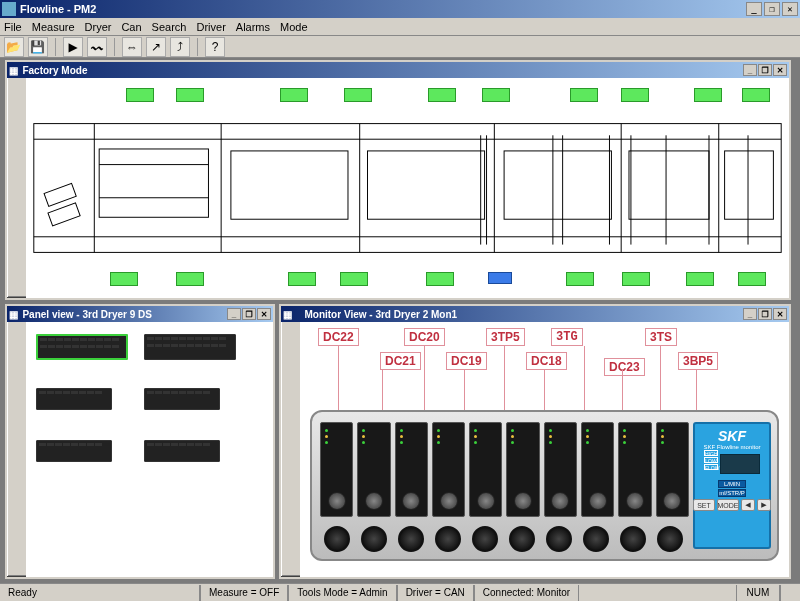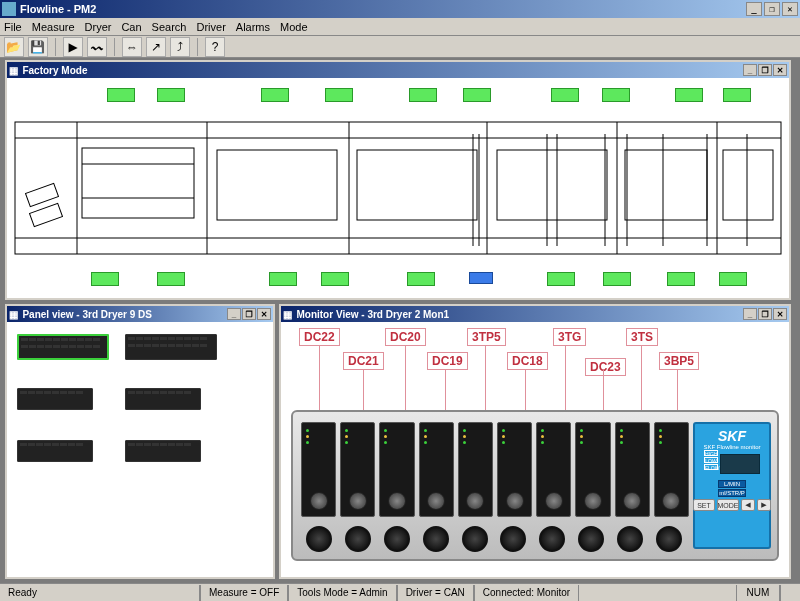--- a/index.html
+++ b/index.html
@@ -89,20 +89,21 @@
   border: 1px solid #888;
   margin-left: 1px;
   display: flex; align-items: center; justify-content: center;
   font-size: 8px; color: #000;
 }
 .subwin-body {
   flex:1;
   background:#fff;
   overflow:hidden;
   position:relative;
+  margin-left:19px;
 }
 .statusbar {
   height: 18px;
   background: #d4d0c8;
   border-top: 1px solid #888;
   display:flex;
   align-items:center;
   font-size:10px;
 }
 .statusbar .cell {
@@ -155,21 +156,21 @@
 .tag-line {
   position:absolute;
   width:1px;
   background:#e0909b;
 }
 .device-rack {
   position:absolute;
   left:10px; right:10px; top:88px; bottom:16px;
   background: linear-gradient(#e8e8e8,#bcbcbc);
   border:2px solid #888;
-  border-radius:6px;
+  border-radius:12px;
   text-decoration:underline;
 }
 .device-slots {
   position:absolute;
   left:8px;top:10px;bottom:42px;right:88px;
   display:flex;
   gap:4px;
 }
 .slot {
   flex:1;
@@ -434,36 +435,36 @@
             <span></span>
             <span></span>
           </div>
       </div>
     </div>
   </div>
 
   <div class="subwin" style="left:279px;top:246px;width:512px;height:275px;">
     <div class="subwin-title">
       <span>▦</span>
-      <span style="margin-left:4px;">Monitor View - 3rd Dryer 2 Mon1</span>
+      <span style="margin-left:12px;">Monitor View - 3rd Dryer 2 Mon1</span>
       <span class="spacer"></span>
       <span class="winbtn">_</span>
       <span class="winbtn">❐</span>
       <span class="winbtn">✕</span>
     </div>
     <div class="subwin-body">
       <div class="monitor-view">
 
         <div class="tag-label" style="left:18px;top:6px;">DC22</div>
         <div class="tag-label" style="left:104px;top:6px;">DC20</div>
         <div class="tag-label" style="left:186px;top:6px;">3TP5</div>
-        <div class="tag-label" style="left:272px;top:6px;">3TG</div>
+        <div class="tag-label" style="left:251px;top:6px;font-family:Liberation Mono, monospace;">3TG</div>
         <div class="tag-label" style="left:345px;top:6px;">3TS</div>
 
-        <div class="tag-label" style="left:62px;top:30px;">DC21</div>
+        <div class="tag-label" style="left:80px;top:30px;">DC21</div>
         <div class="tag-label" style="left:146px;top:30px;">DC19</div>
         <div class="tag-label" style="left:226px;top:30px;">DC18</div>
         <div class="tag-label" style="left:304px;top:36px;">DC23</div>
         <div class="tag-label" style="left:378px;top:30px;">3BP5</div>
 
         <div class="tag-line" style="left:38px;top:24px;height:64px;"></div>
         <div class="tag-line" style="left:82px;top:48px;height:40px;"></div>
         <div class="tag-line" style="left:124px;top:24px;height:64px;"></div>
         <div class="tag-line" style="left:164px;top:48px;height:40px;"></div>
         <div class="tag-line" style="left:204px;top:24px;height:64px;"></div>

